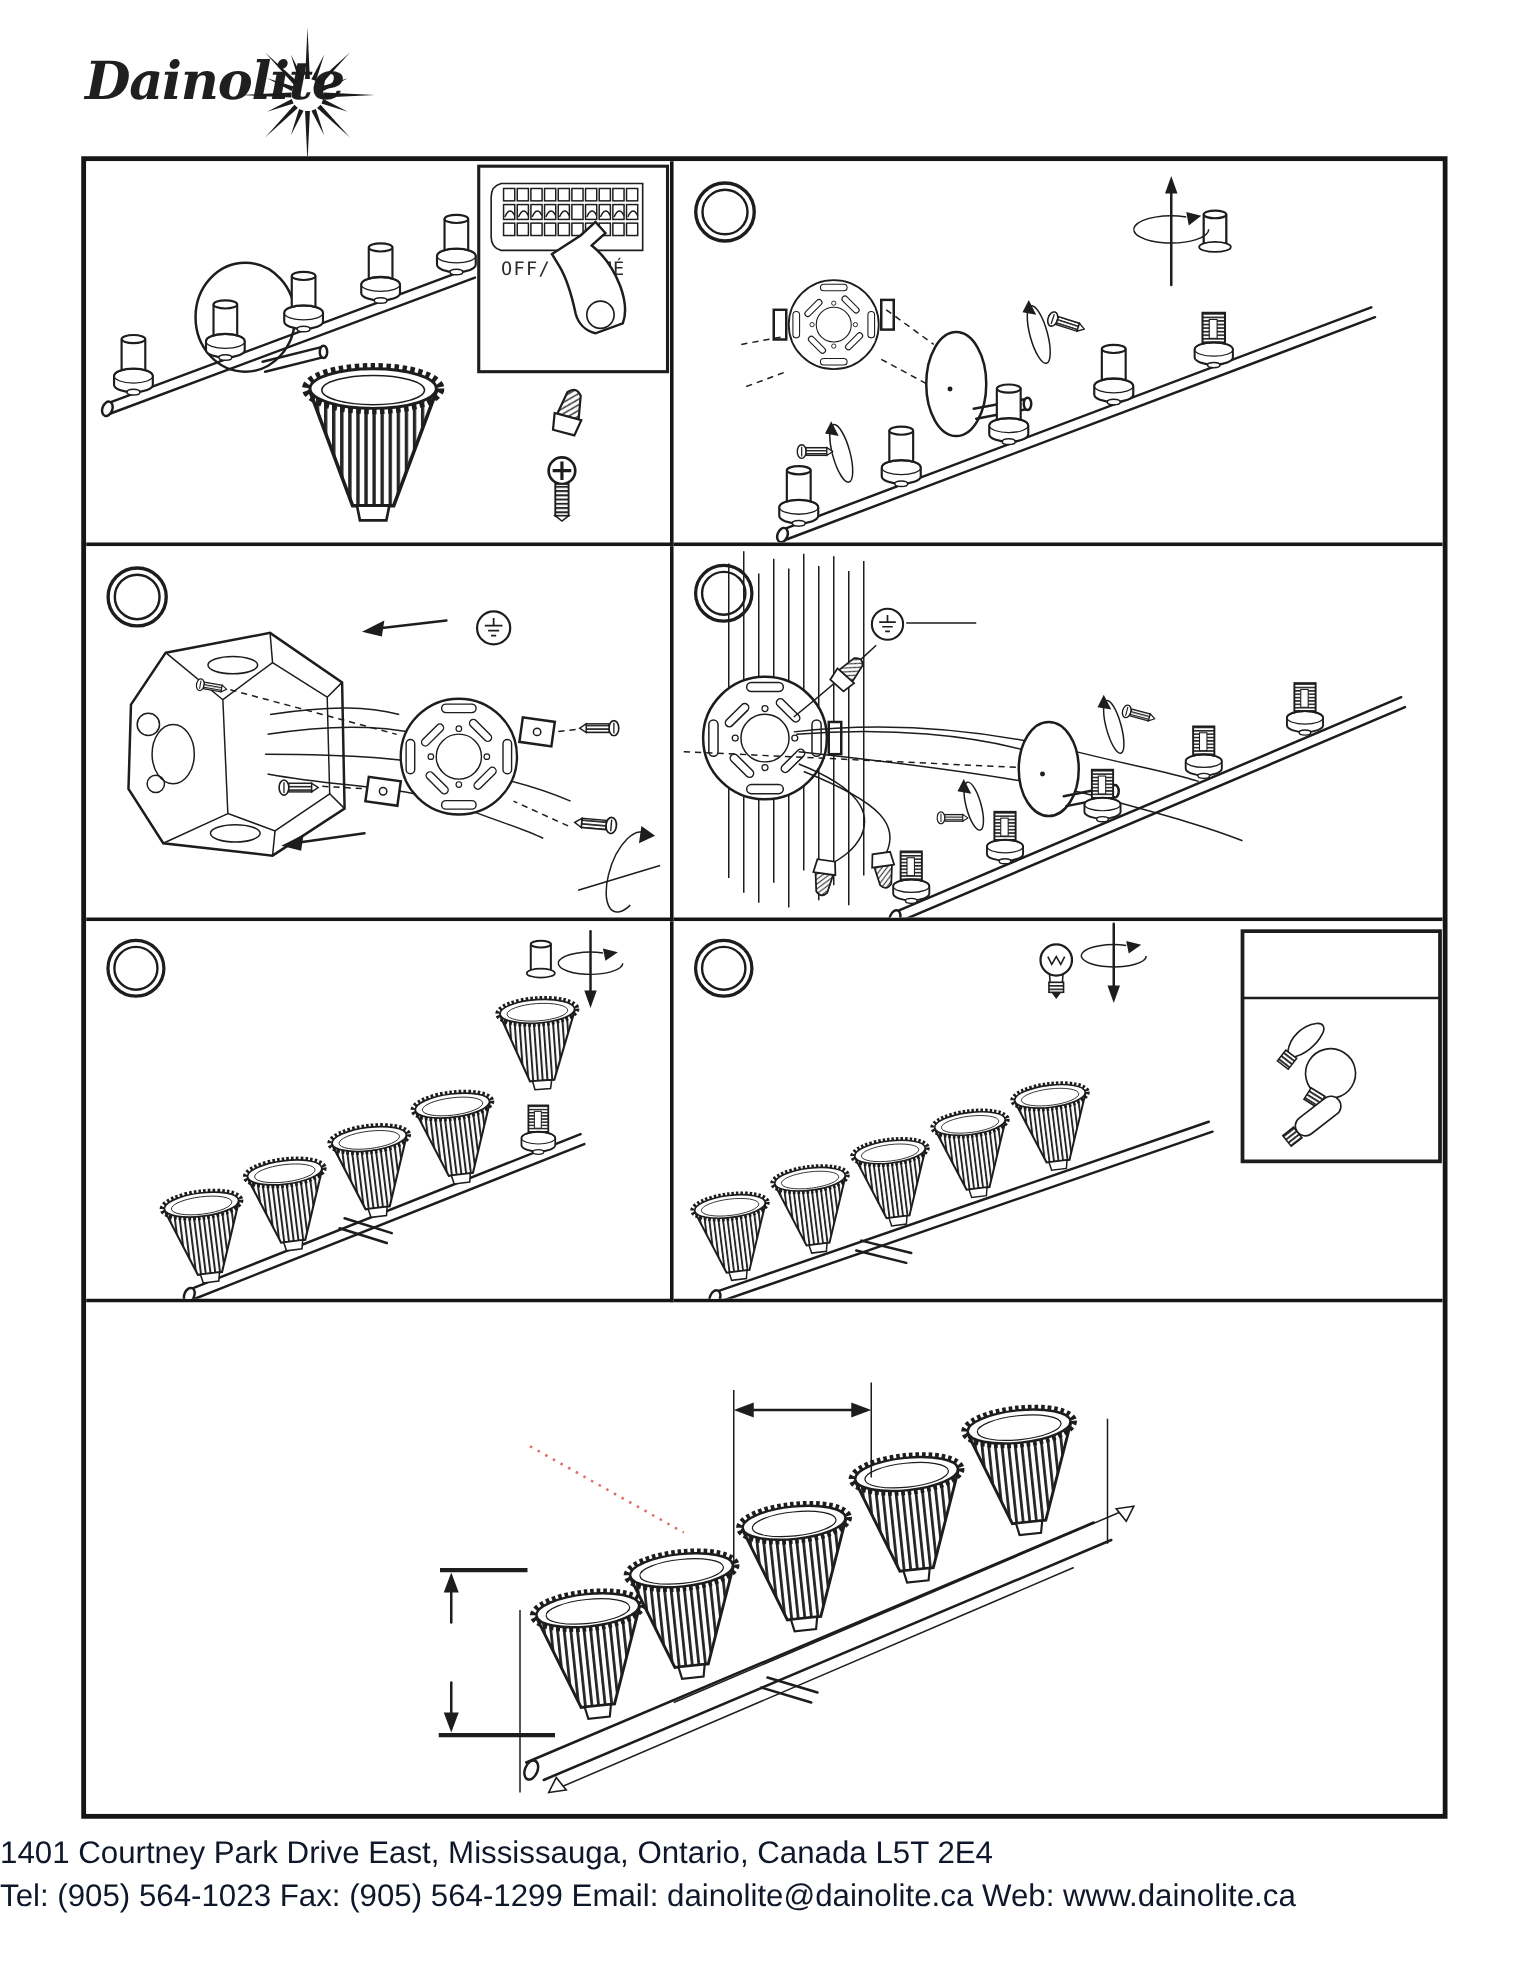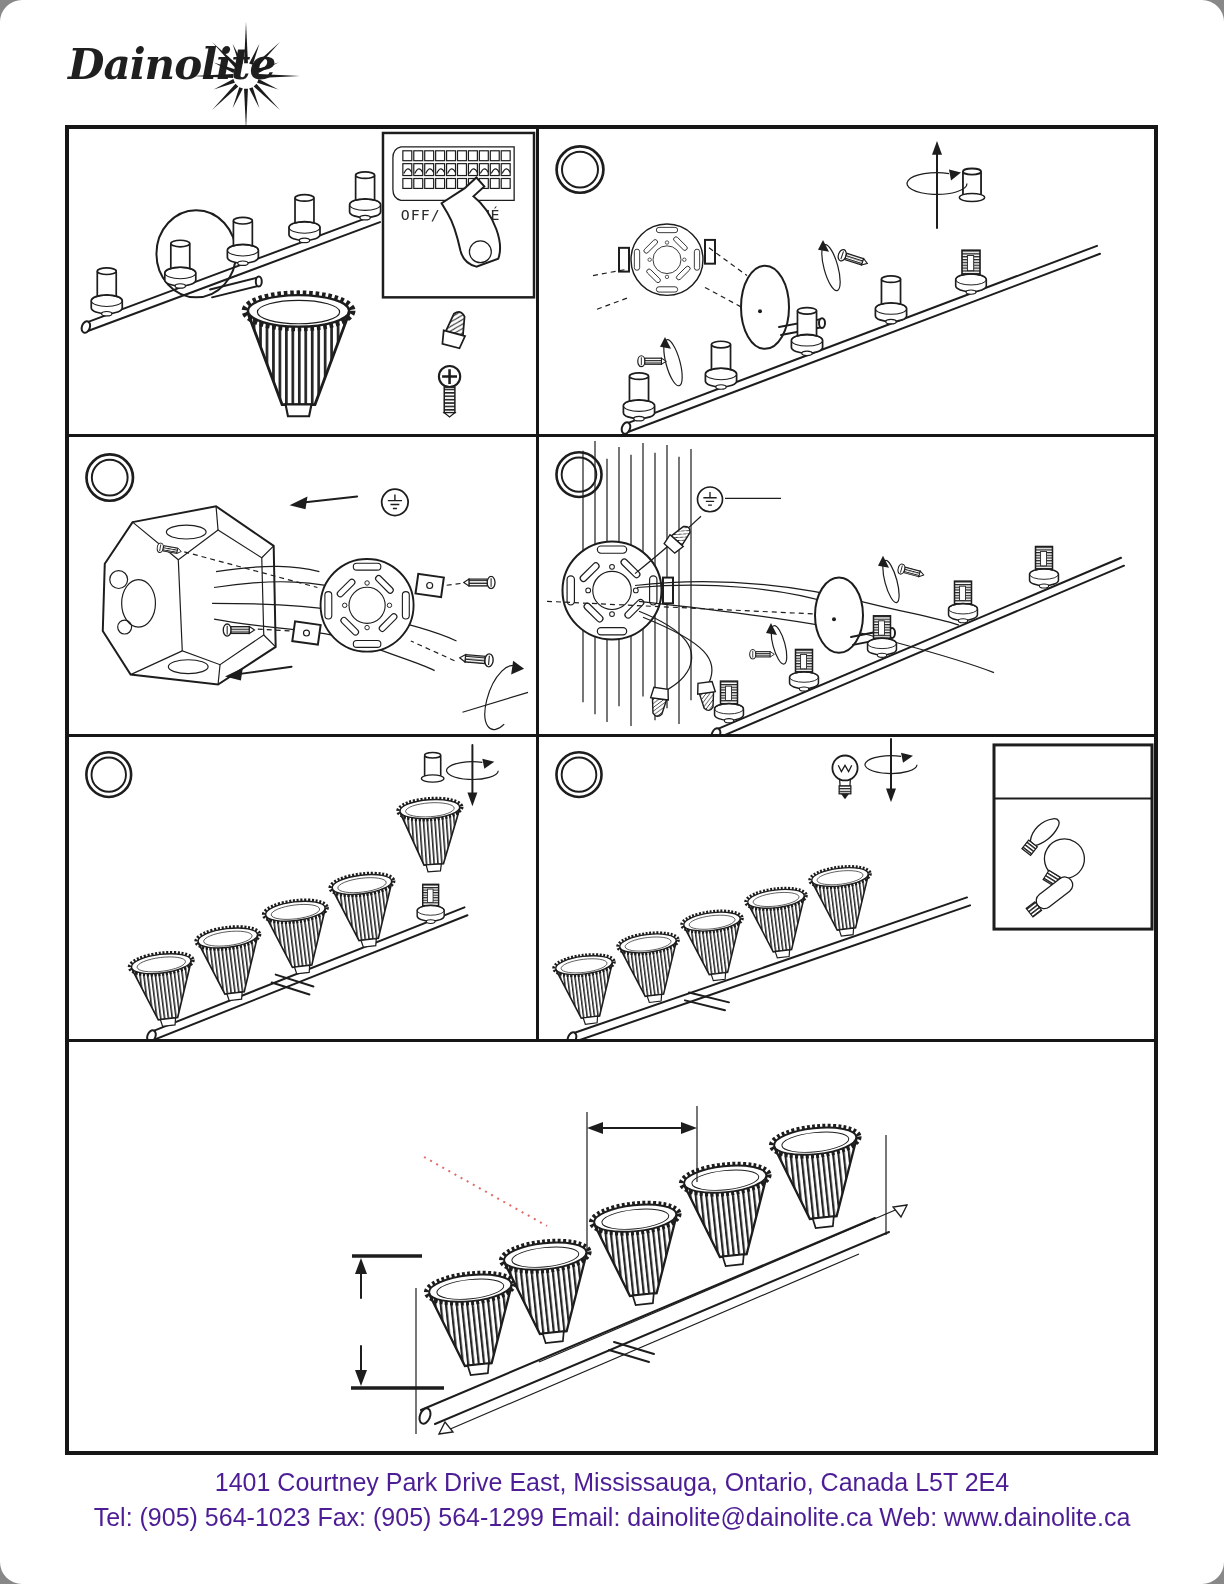--- a/index.html
+++ b/index.html
@@ -1,17 +1,17 @@
 <!DOCTYPE html>
 <html><head>
 <meta charset="utf-8">
 <style>
   html,body{margin:0;padding:0;background:#888;}
   .page{position:relative;width:1224px;height:1584px;background:#ffffff;margin:0 auto;
-        font-family:"Liberation Sans",sans-serif;overflow:hidden;border-radius:22px;}
+        font-family:"Liberation Sans",sans-serif;overflow:hidden;}
   
   .logo{position:absolute;left:68px;top:40px;display:flex;align-items:center;}
   .logo-text{font-family:"DejaVu Serif",serif;font-style:italic;font-weight:bold;
              font-size:42px;color:#1f1f1f;letter-spacing:-1px;}
   .starburst{position:absolute;left:186px;top:16px;}
   
   .frame{position:absolute;left:65px;top:125px;width:1093px;height:1330px;
          border:4px solid #161616;box-sizing:border-box;background:#fff;
          display:grid;grid-template-columns:470px 615px;
          grid-template-rows:308px 300px 305px 409px;}
@@ -25,21 +25,21 @@
   .ln{fill:none;stroke:#1d1d1d;stroke-width:2px;stroke-linecap:round;}
   .thin{fill:none;stroke:#1d1d1d;stroke-width:1.2px;}
   .thinw{fill:#fff;stroke:#1d1d1d;stroke-width:1.3px;}
   .dash{fill:none;stroke:#1d1d1d;stroke-width:1.2px;stroke-dasharray:5 4;}
   .blk{fill:#1d1d1d;stroke:none;}
   .openhead{fill:#fff;stroke:#1d1d1d;stroke-width:1.3px;}
   .redline{fill:none;stroke:#e06a66;stroke-width:2px;stroke-dasharray:2 5;}
   .scallop{fill:none;stroke:#1d1d1d;stroke-width:5px;stroke-dasharray:3 2.4;}
   .breaker-label{font-family:"DejaVu Sans Mono",monospace;font-size:15px;fill:#2b2b2b;letter-spacing:1px;}
   
-  .footer{position:absolute;left:0;width:1224px;text-align:center;color:#4c1d95;}
+  .footer{position:absolute;left:0;width:1224px;text-align:left;color:#0f172a;}
   .f1{top:1468px;font-size:25px;}
   .f2{top:1503px;font-size:25px;}
 </style>
 </head>
 <body>
 
 <div class="page">
 
   <svg width="0" height="0" style="position:absolute" aria-hidden="true">
     <defs>

